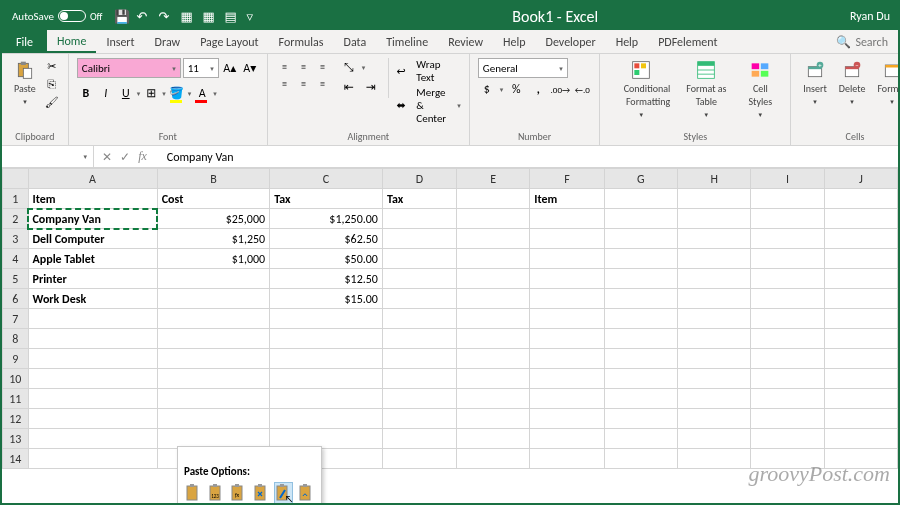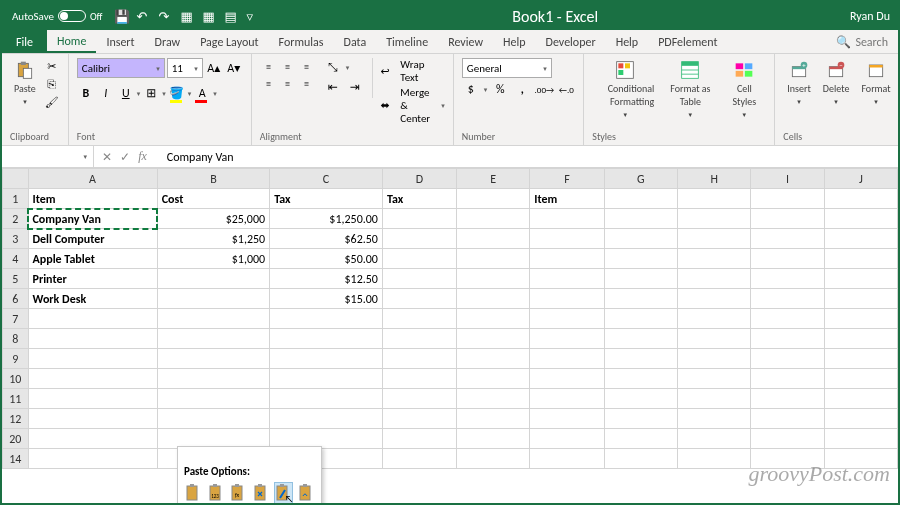--- a/index.html
+++ b/index.html
@@ -14,28 +14,28 @@
 .title-right { font-size: 12px; padding-right: 4px; }
 .menubar { display: flex; background: #f3f2f1; border-bottom: 1px solid #d4d4d4; height: 24px; align-items: stretch; }
 .menu-item { padding: 4px 10px; font-size: 12px; color: #444; cursor: pointer; display: flex; align-items: center; }
 .menu-item.file { background: #1a7043; color: #fff; padding: 4px 14px; }
 .menu-item.active { border-bottom: 2px solid #1a7043; color: #1a7043; }
 .menu-spacer { flex: 1; }
 .search-box { display: flex; align-items: center; gap: 4px; color: #777; padding: 0 10px; }
 .ribbon { background: #f3f2f1; height: 92px; display: flex; border-bottom: 1px solid #d4d4d4; }
 .rgroup { border-right: 1px solid #d4d4d4; padding: 4px 8px 2px; display: flex; flex-direction: column; justify-content: space-between; }
 .rgroup-body { display: flex; gap: 4px; align-items: flex-start; }
-.rgroup-label { text-align: left; font-size: 10px; color: #666; padding-top: 2px; }
+.rgroup-label { text-align: center; font-size: 10px; color: #666; padding-top: 2px; }
 .big-btn { display: flex; flex-direction: column; align-items: center; gap: 2px; padding: 2px 4px; font-size: 10px; color: #444; }
 .big-btn svg { width: 20px; height: 20px; }
 .big-btn .dd { font-size: 7px; }
 .mini-btns { display: flex; flex-direction: column; gap: 2px; }
 .mini-btn { width: 16px; height: 16px; display: flex; align-items: center; justify-content: center; font-size: 11px; }
 .font-row { display: flex; gap: 2px; align-items: center; margin-bottom: 4px; }
-.font-name { width: 88px; height: 20px; border: 1px solid #ababab; background: #c4b5fd; font-size: 11px; padding: 0 4px; display: flex; align-items: center; justify-content: space-between; }
+.font-name { width: 104px; height: 20px; border: 1px solid #ababab; background: #f9a8d4; font-size: 11px; padding: 0 4px; display: flex; align-items: center; justify-content: space-between; }
 .font-size { width: 36px; height: 20px; border: 1px solid #ababab; background: #fff; font-size: 11px; padding: 0 4px; display: flex; align-items: center; justify-content: space-between; }
 .font-btn { width: 18px; height: 18px; display: flex; align-items: center; justify-content: center; font-size: 12px; }
 .bold { font-weight: bold; }
 .ital { font-style: italic; }
 .under { text-decoration: underline; }
 .sel { width: 90px; height: 20px; border: 1px solid #ababab; background: #fff; font-size: 11px; padding: 0 4px; display: flex; align-items: center; justify-content: space-between; }
 .dd-arrow { font-size: 7px; color: #666; }
 .fx-bar { display: flex; height: 22px; border-bottom: 1px solid #d4d4d4; background: #fff; align-items: center; }
 .name-box { width: 92px; border-right: 1px solid #d4d4d4; height: 100%; display: flex; align-items: center; padding: 0 6px; font-size: 11px; justify-content: space-between; }
 .fx-icons { display: flex; gap: 8px; padding: 0 8px; color: #888; align-items: center; }
@@ -499,21 +499,21 @@
           <td></td>
           <td></td>
           <td></td>
           <td></td>
           <td></td>
           <td></td>
           <td></td>
           <td></td>
         </tr>
   <tr>
-          <td class="rowhdr">20</td>
+          <td class="rowhdr">13</td>
           <td></td>
           <td></td>
           <td></td>
           <td></td>
           <td></td>
           <td></td>
           <td></td>
           <td></td>
           <td></td>
           <td></td>

